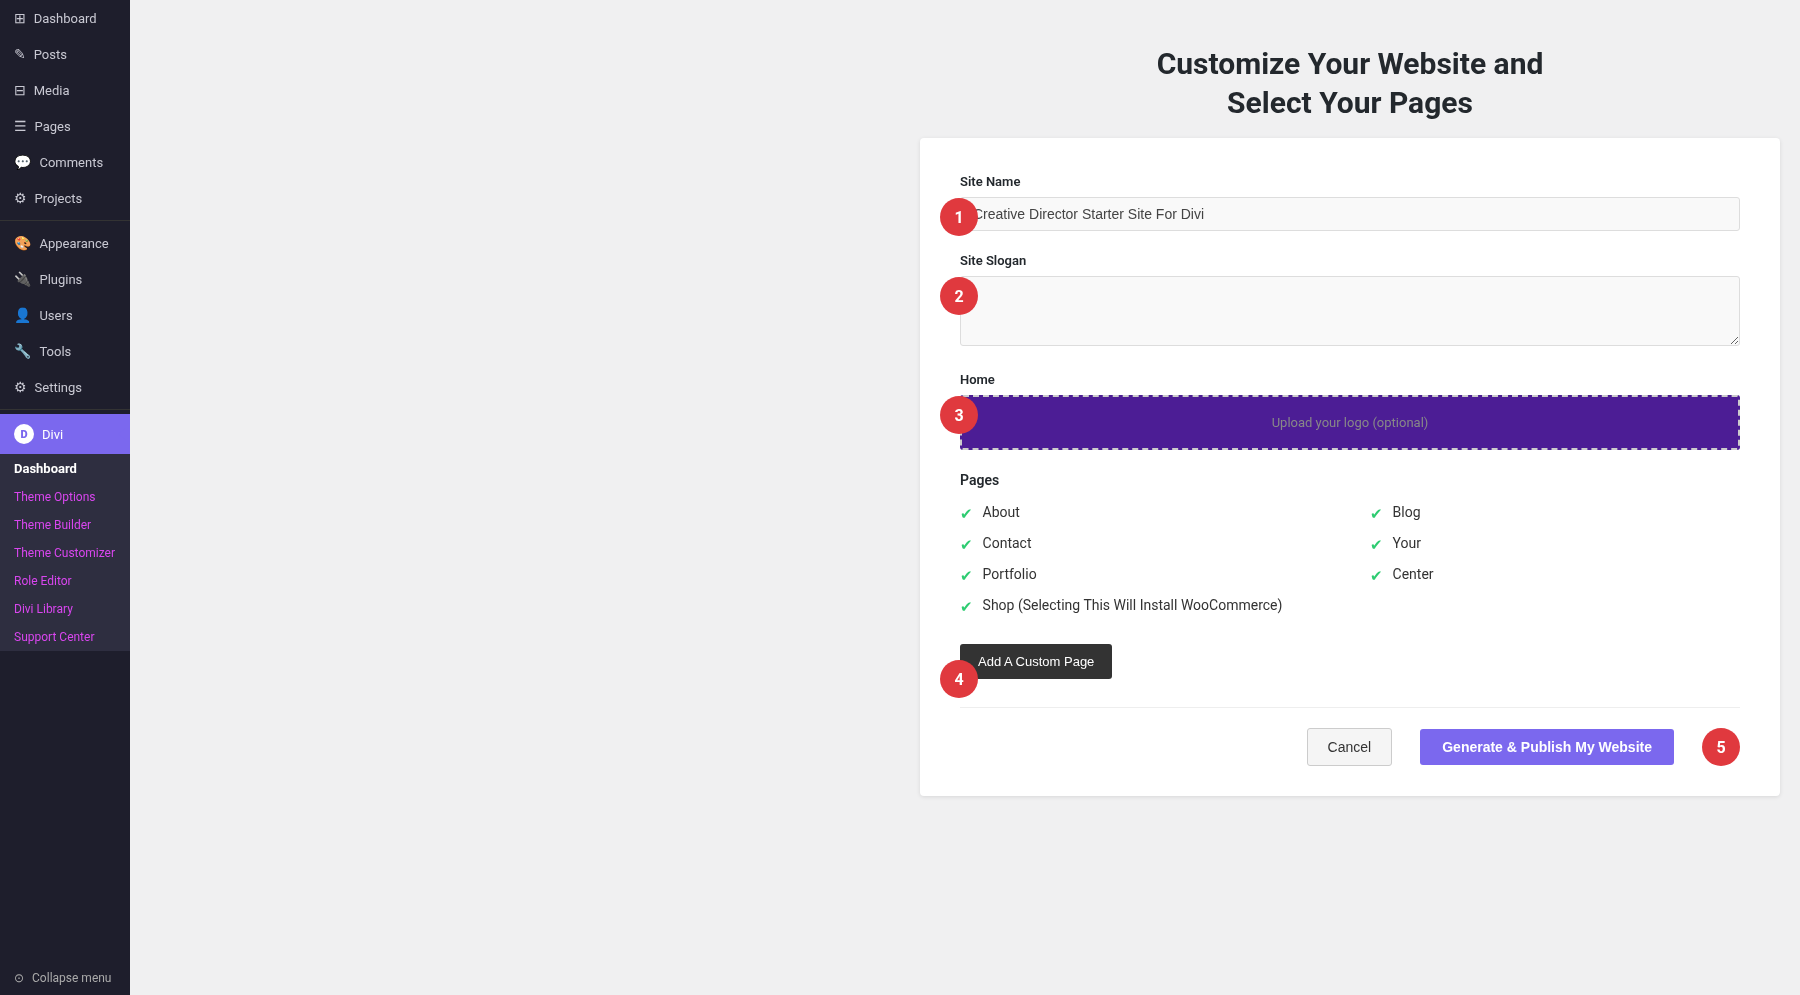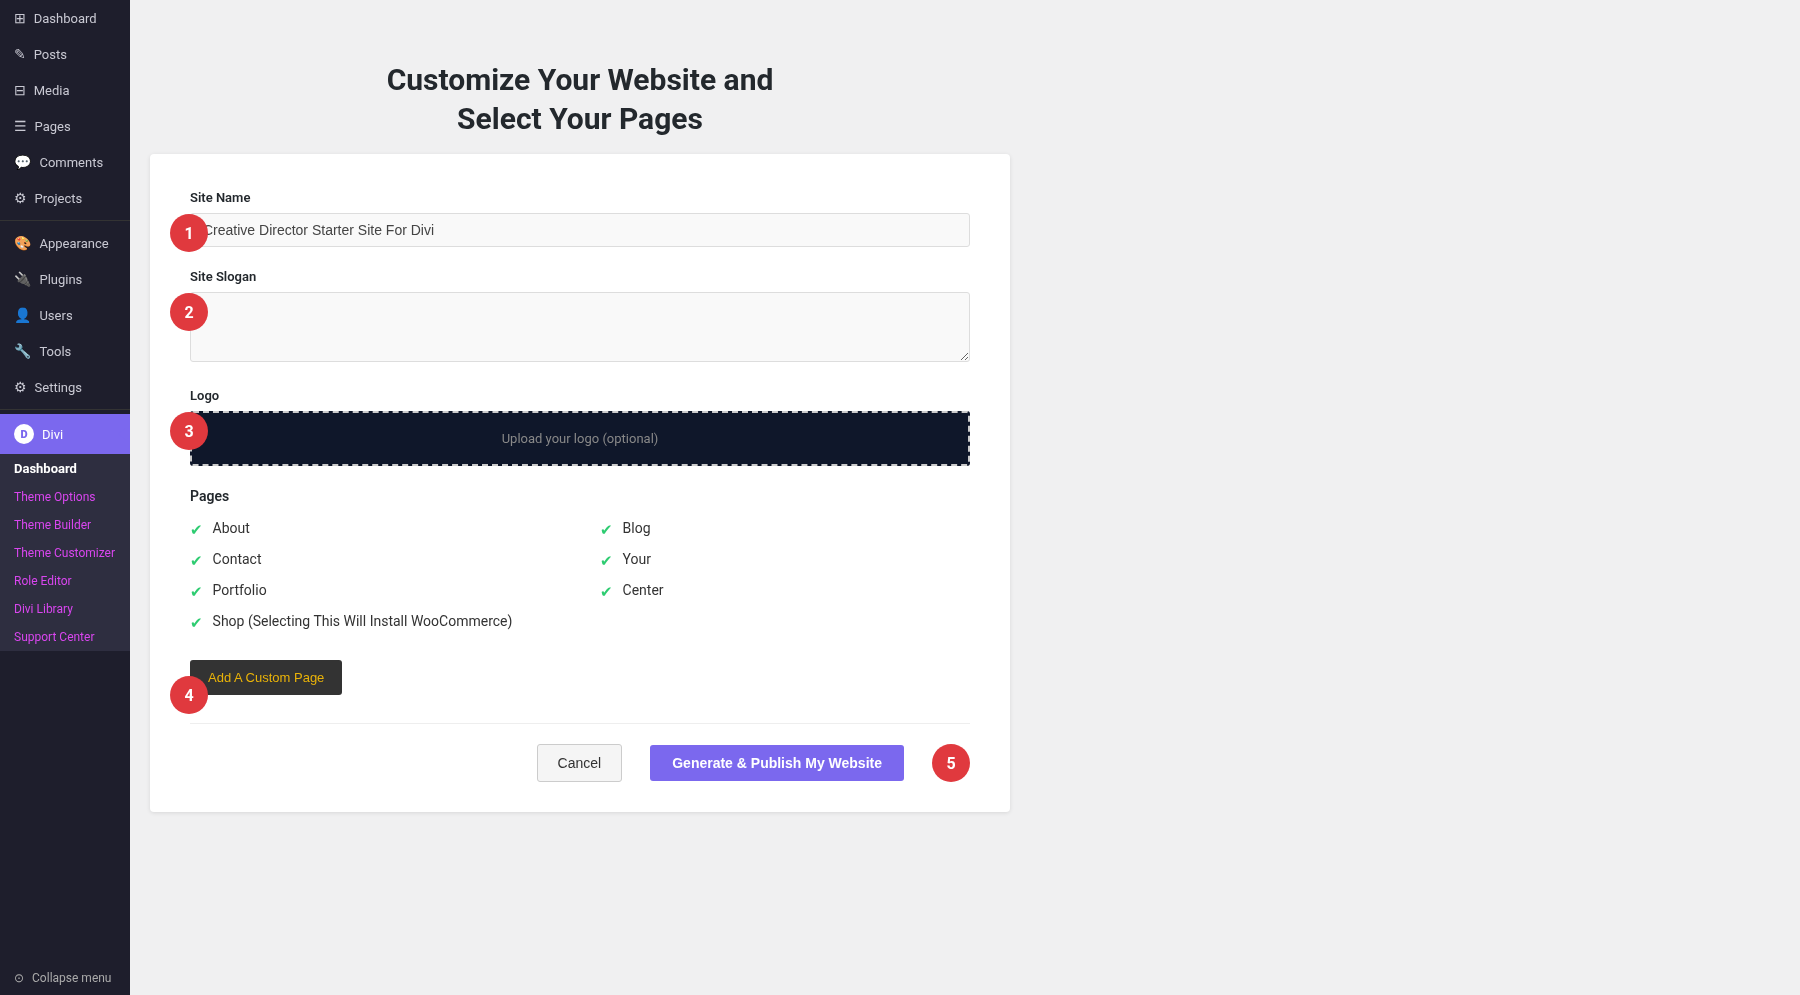--- a/index.html
+++ b/index.html
@@ -67,22 +67,22 @@
       color: #aaa;
       cursor: pointer;
       margin-top: auto;
     }
 
     
     .main {
       flex: 1;
       display: flex;
       align-items: flex-start;
-      justify-content: flex-start;
-      padding: 60px 20px;
+      justify-content: flex-end;
+      padding: 44px 20px;
       overflow-y: auto;
     }
 
     .content-wrapper {
       max-width: 860px;
       width: 100%;
     }
 
     .page-title {
       text-align: center;
@@ -164,21 +164,21 @@
 
     .logo-upload {
       width: 100%;
       border: 2px dashed #ccc;
       border-radius: 3px;
       padding: 18px;
       text-align: center;
       font-size: 13px;
       color: #888;
       cursor: pointer;
-      background: #0f172a;
+      background: #4c1d95;
     }
 
     .pages-label {
       font-size: 14px;
       font-weight: 600;
       color: #23282d;
       margin-bottom: 16px;
     }
 
     .pages-grid {
@@ -199,21 +199,21 @@
 
     .check-icon {
       color: #2ecc71;
       font-size: 15px;
       flex-shrink: 0;
       margin-top: 1px;
     }
 
     .add-custom-btn {
       background: #333;
-      color: #eab308;
+      color: #ffffff;
       border: none;
       padding: 10px 18px;
       border-radius: 3px;
       font-size: 13px;
       cursor: pointer;
       font-weight: 500;
       margin-top: 8px;
     }
 
     .card-footer {
@@ -366,21 +366,21 @@
           <span>2</span>
         </div>
         <label class="form-label">Site Slogan</label>
         <textarea class="form-textarea" style=""></textarea>
       </div>
 
       <div class="form-row" style="position:relative;padding-left:0;">
         <div class="step-badge" style="top: 24px;">
           <span>3</span>
         </div>
-        <label class="form-label">Logo</label>
+        <label class="form-label">Home</label>
         <div class="logo-upload">
           <span>Upload your logo (optional)</span>
         </div>
       </div>
 
       <div class="form-row">
         <div class="pages-label">Pages</div>
 
         <div class="pages-grid">
 

